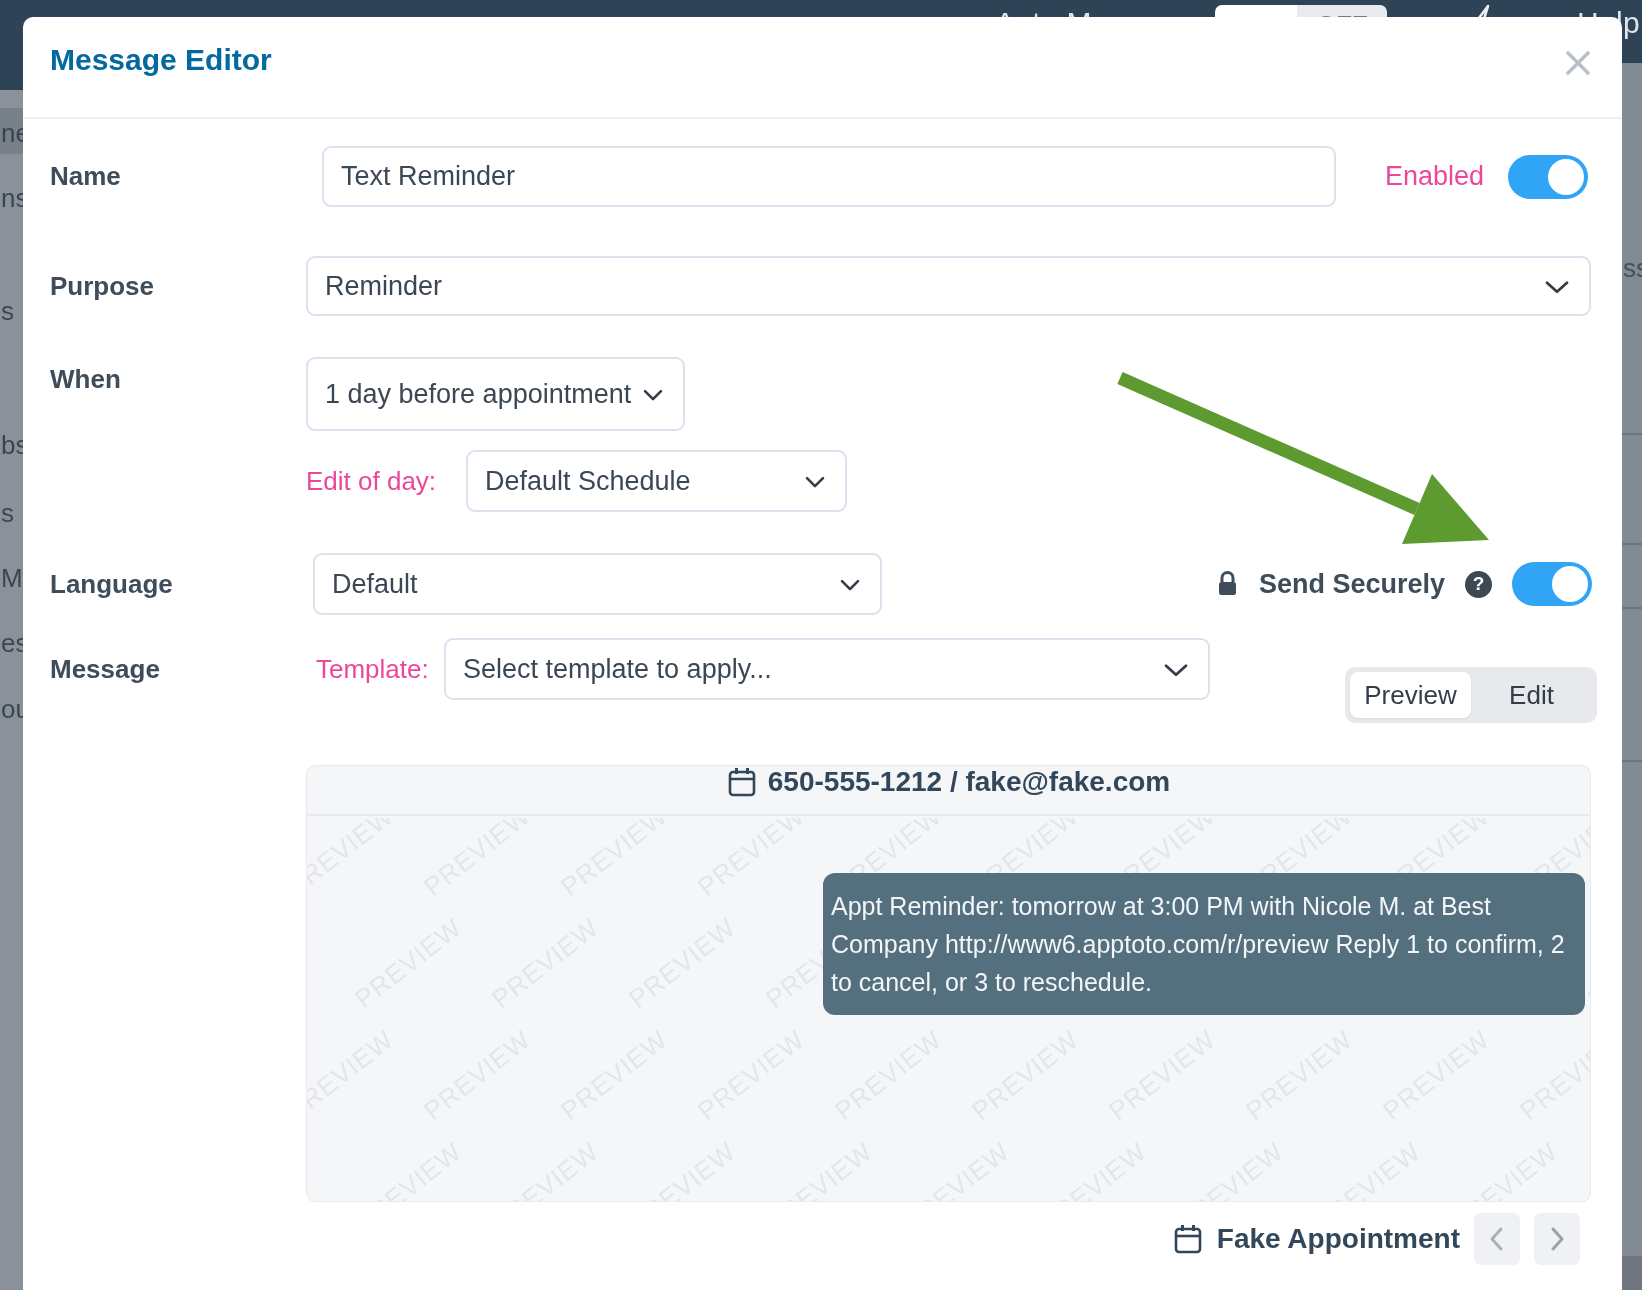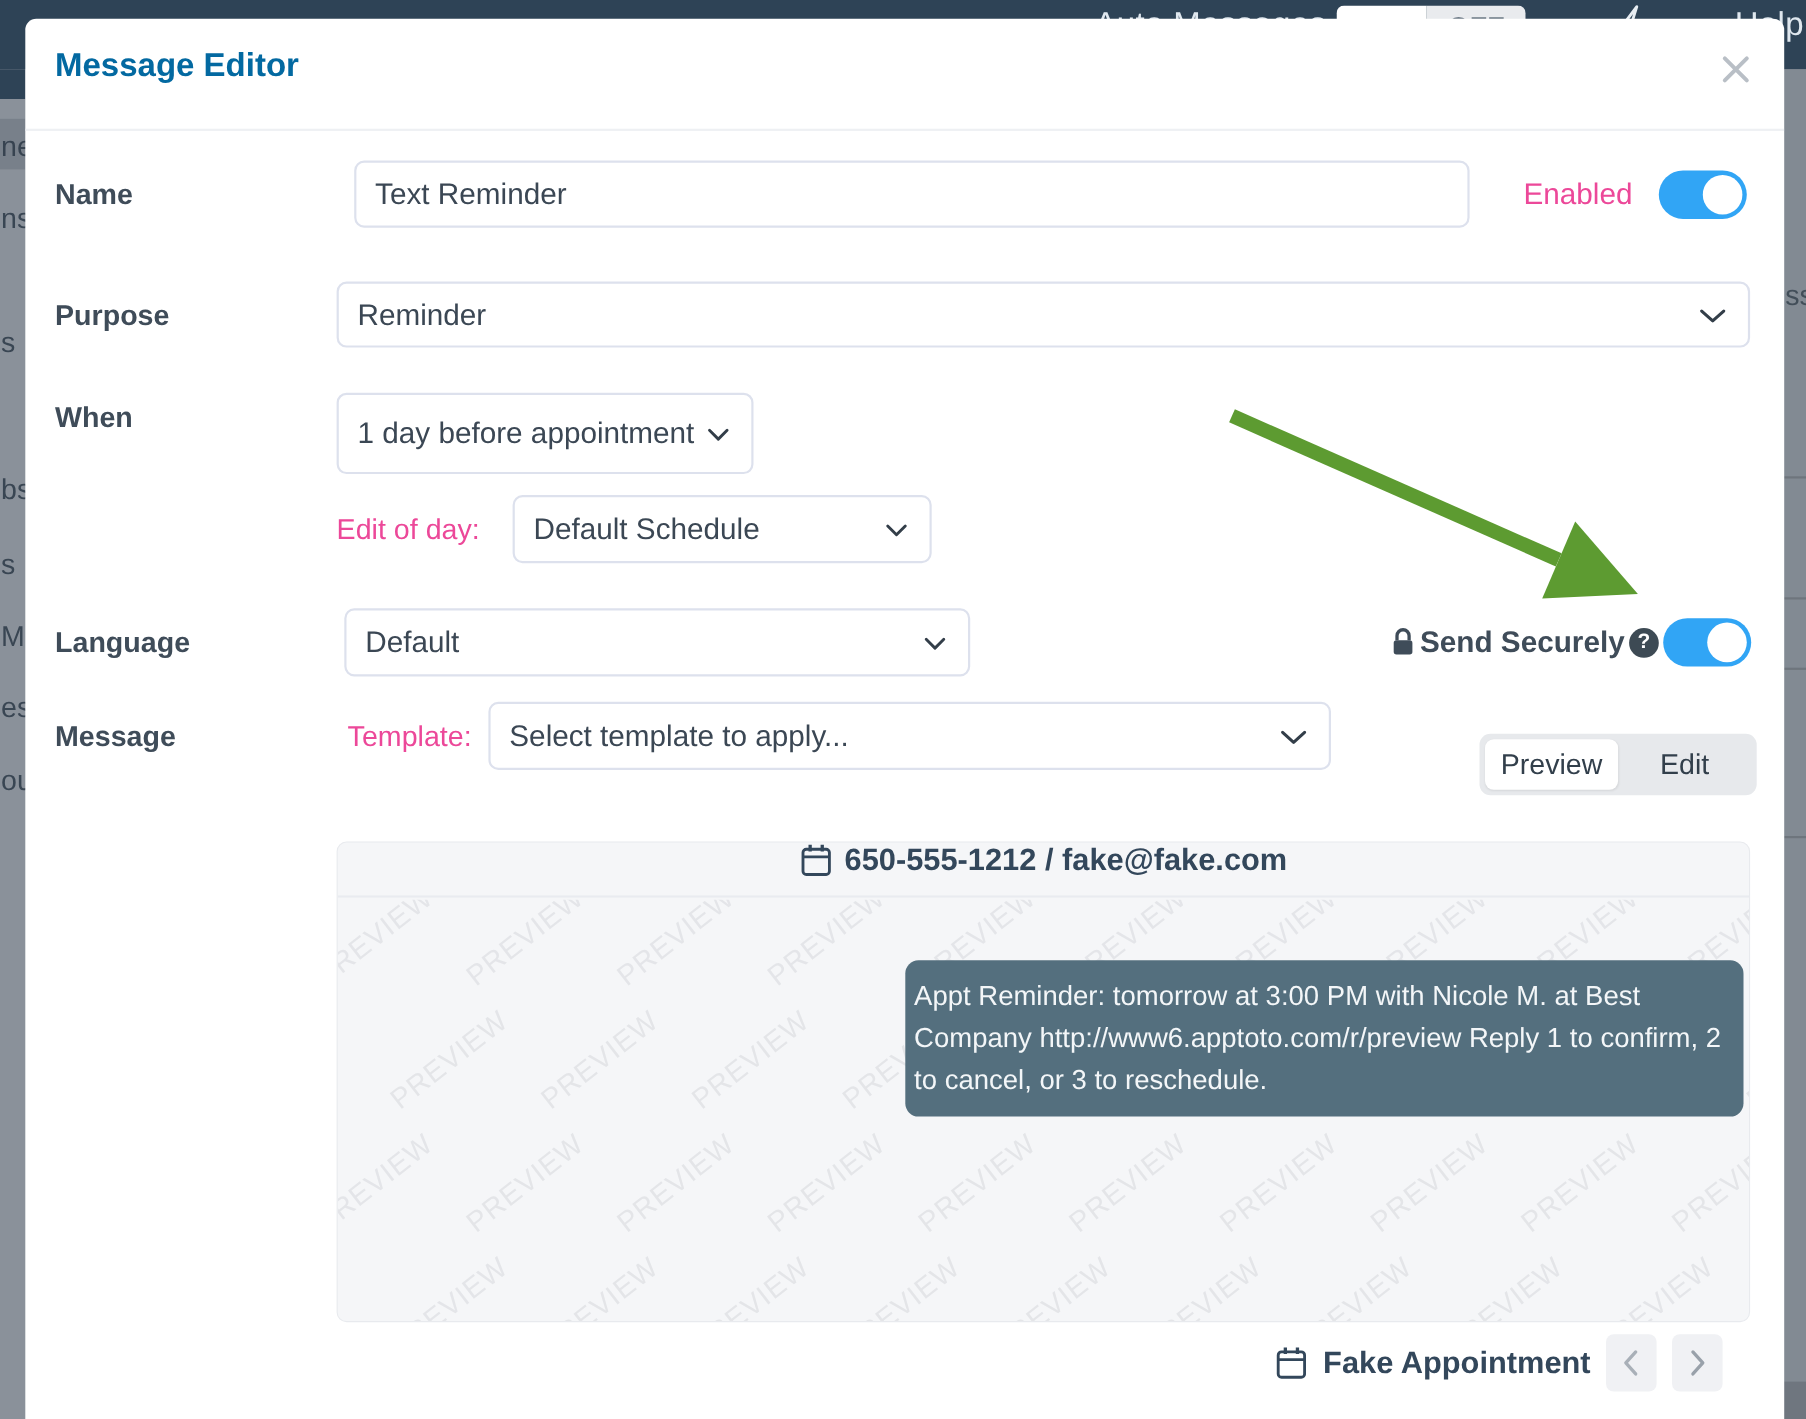--- a/index.html
+++ b/index.html
@@ -36,40 +36,40 @@
   .lbl { position:absolute; font-size:26px; font-weight:bold; color:#3f4c59; display:flex; align-items:center; }
   .lbl-reg { position:absolute; font-size:26px; color:#ec4899; display:flex; align-items:center; }
 
   .txt-input { position:absolute; border:2px solid #dde1ed; border-radius:9px; font-size:27px; color:#3b4754; padding:0 17px; font-family:inherit; background:#fff; }
   .sel { position:absolute; border:2px solid #dde1ed; border-radius:9px; background:#fff; display:flex; align-items:center; font-size:27px; color:#3b4754; padding:0 17px; cursor:pointer; }
   .sel .sel-caret { position:absolute; right:20px; top:50%; transform:translateY(-40%); }
 
   .toggle { position:absolute; width:80px; height:44px; border-radius:22px; background:#31a5f5; cursor:pointer; }
   .toggle .knob { position:absolute; right:4px; top:4px; width:36px; height:36px; border-radius:50%; background:#fff; }
 
-  .sec-row { position:absolute; top:536px; height:62px; right:30px; display:flex; align-items:center; gap:4px; }
+  .sec-row { position:absolute; top:536px; height:62px; right:30px; display:flex; align-items:center; gap:20px; }
   .sec-label { font-size:27px; font-weight:bold; color:#3f4c59; }
   .q-circle { width:27px; height:27px; border-radius:50%; background:#3d4a54; color:#fff; font-size:19px; font-weight:bold; display:flex; align-items:center; justify-content:center; cursor:pointer; }
   .sec-toggle { position:relative; width:80px; height:44px; border-radius:22px; background:#31a5f5; cursor:pointer; flex:0 0 auto; }
   .sec-toggle .knob { position:absolute; right:4px; top:4px; width:36px; height:36px; border-radius:50%; background:#fff; }
 
   .arrow-overlay { position:absolute; left:0; top:0; width:1599px; height:1273px; pointer-events:none; }
 
   .seg-ctl { position:absolute; left:1322px; top:650px; width:252px; height:56px; background:#e7e9ec; border-radius:10px; display:flex; padding:5px; }
   .seg-ctl .seg { flex:1; display:flex; align-items:center; justify-content:center; font-size:26px; color:#323f4b; border-radius:8px; cursor:pointer; }
   .seg-ctl .seg.active { background:#ffffff; box-shadow:0 1px 2px rgba(0,0,0,.08); }
 
   .panel { position:absolute; left:283px; top:748px; width:1285px; height:437px; background:#f5f6f8; border:1px solid #e8eaee; border-radius:9px; overflow:hidden; }
   .panel-header { position:absolute; left:0; top:0; width:100%; height:50px; border-bottom:2px solid #e9ebf0; display:flex; justify-content:center; gap:11px; }
   .panel-header .recipient { font-size:28px; font-weight:bold; color:#33475b; }
   .panel-body { position:absolute; left:0; top:52px; width:100%; height:385px; overflow:hidden; }
   .wm { position:absolute; font-size:26px; color:#d9dbdf; transform:rotate(-38deg); white-space:nowrap; opacity:.6; letter-spacing:1px; }
   .bubble { position:absolute; left:516px; top:55px; width:762px; background:#546f7e; border-radius:12px; padding:14px 8px; font-size:25px; line-height:38px; color:#f3f6f8; }
 
-  .footer-row { position:absolute; top:1195px; right:56px; height:54px; display:flex; align-items:center; gap:14px;justify-content:flex-end; }
+  .footer-row { position:absolute; top:1195px; right:42px; height:54px; display:flex; align-items:center; gap:14px;justify-content:flex-end; }
   .footer-label { font-size:28px; font-weight:bold; color:#33475b; }
   .nav-btn { width:46px; height:52px; background:#f0f1f4; border:none; border-radius:7px; display:flex; align-items:center; justify-content:center; cursor:pointer; }
 
   svg { display:block; }
 </style>
 </head>
 <body>
 
 <div class="topbar">
   <span class="bartext tb-auto">Auto Messages</span>

